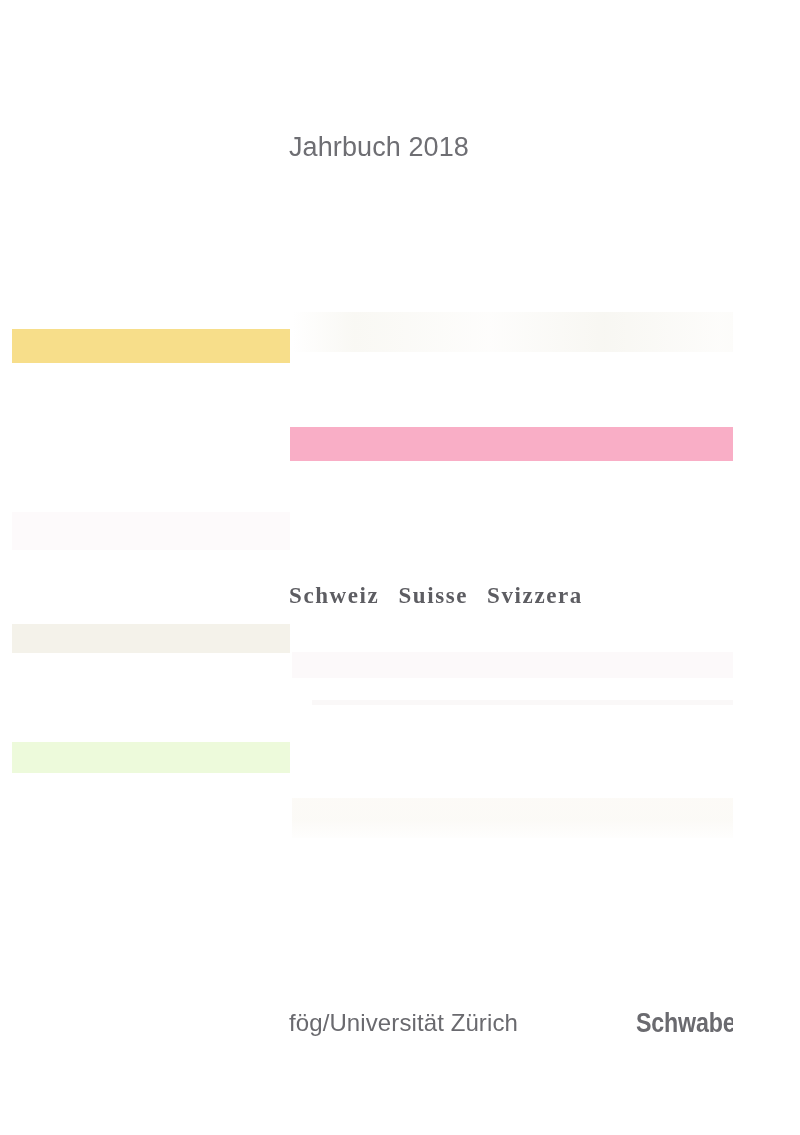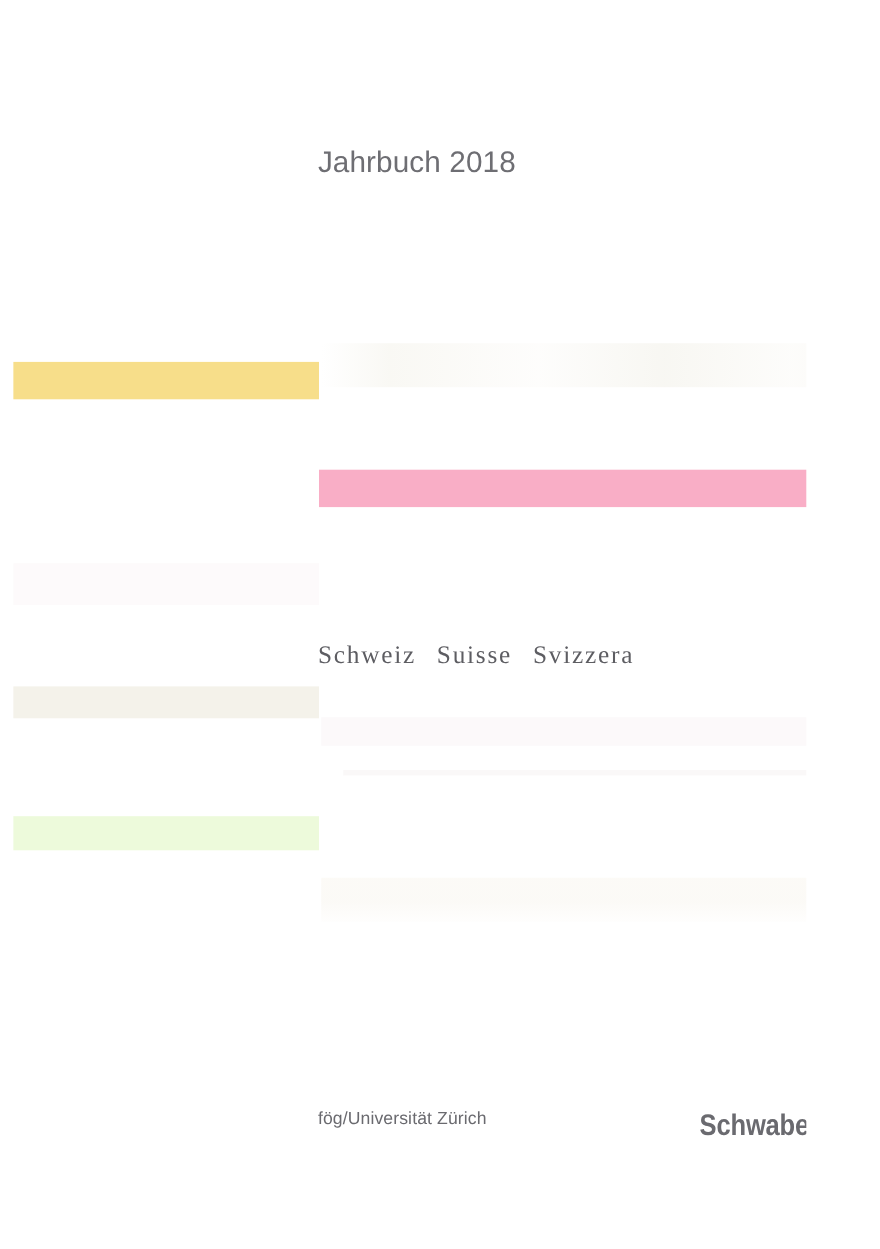--- a/index.html
+++ b/index.html
@@ -95,35 +95,35 @@
     letter-spacing: -0.2px;
     white-space: nowrap;
   }
 
   .languages {
     position: absolute;
     left: 277px;
     top: 571px;
     font-family: "Liberation Serif", serif;
     font-size: 23px;
-    font-weight: 400;
+    font-weight: 700;
     color: #5d5d62;
     letter-spacing: 1.6px;
     white-space: nowrap;
   }
   .languages .lang-sep {
     display: inline-block;
     width: 19px;
   }
 
   .institution {
     position: absolute;
     left: 277px;
     top: 997px;
-    font-size: 16px;
+    font-size: 24px;
     font-weight: 400;
     color: #6a6a6f;
     letter-spacing: 0.1px;
     white-space: nowrap;
   }
 
   .publisher {
     position: absolute;
     left: 624px;
     top: 996px;

